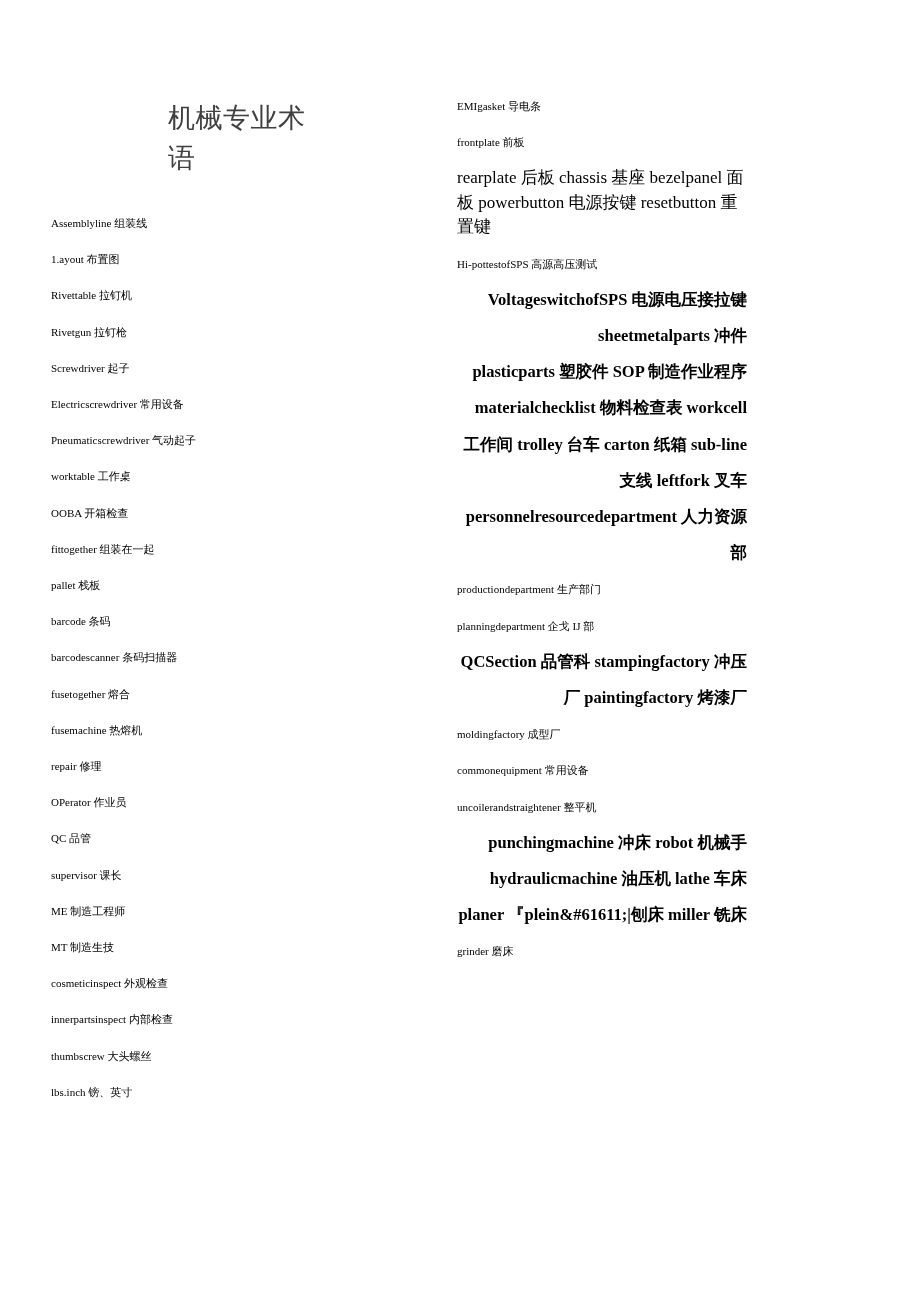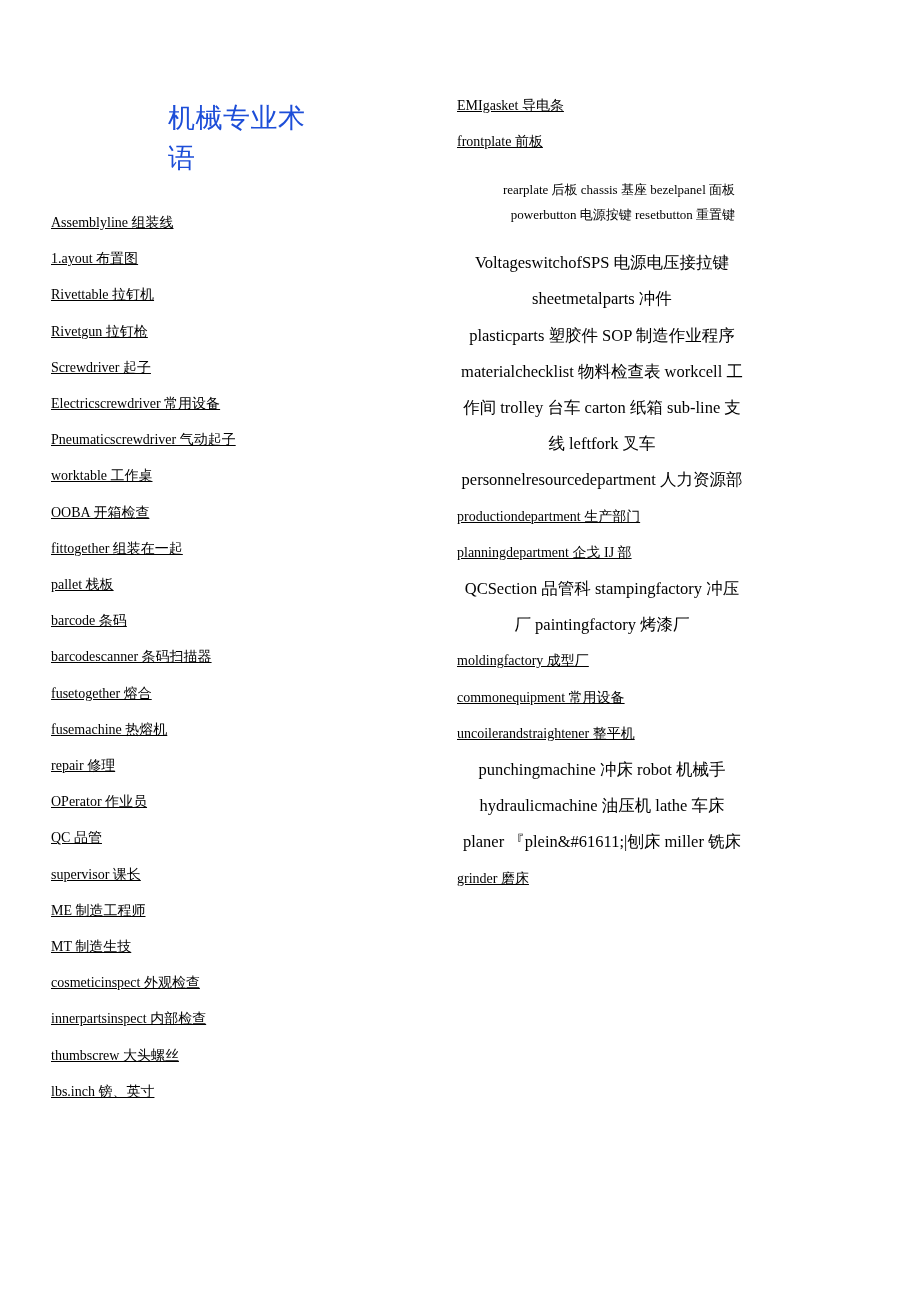--- a/index.html
+++ b/index.html
@@ -23,21 +23,21 @@
   
   #doc-title {
     position: absolute;
     left: 168px;
     top: 80px;
     width: 150px;
     font-size: 27px;
     line-height: 40px;
     letter-spacing: 0.5px;
     font-weight: 400;
-    color: #1d4ed8;
+    color: #404040;
     white-space: normal;
   }
 
   
   .column {
     position: absolute;
     top: 0;
     font-size: 16.5px;
     color: #000;
   }
@@ -49,40 +49,40 @@
   #right-column {
     left: 457px;
     top: 88px;
     width: 290px;
   }
 
   
   .entry {
     line-height: 36.2px;
     white-space: nowrap;
-    font-size: 14px;
-    text-decoration: underline;
+    font-size: 11px;
   }
 
   
   .para {
     line-height: 36.2px;
     font-size: 16.5px;
     margin: 0;
-    text-align: center;
+    text-align: right;
+    font-weight: bold;
   }
 
   
   .para-tight {
     line-height: 24.4px;
-    font-size: 13px;
-    margin: 12px;
+    font-size: 17px;
+    margin: 0;
     padding-top: 6px;
     padding-bottom: 6px;
-    text-align: right;
+    text-align: left;
   }
 
   .cjk {
     font-family: "Liberation Serif", "DejaVu Serif", serif;
   }
 </style>
 </head>
 <body>
 
 <div id="page">
@@ -116,20 +116,21 @@
       <div class="entry cjk">innerpartsinspect 内部检查</div>
       <div class="entry cjk">thumbscrew 大头螺丝</div>
       <div class="entry cjk">lbs.inch 镑、英寸</div>
     </div>
 
   <div id="right-column" class="column">
 
   <div class="entry cjk">EMIgasket 导电条</div>
       <div class="entry cjk">frontplate 前板</div>
       <div class="para-tight cjk">rearplate 后板 chassis 基座 bezelpanel 面板 powerbutton 电源按键 resetbutton 重置键</div>
+      <div class="entry cjk">Hi-pottestofSPS 高源高压测试</div>
       <div class="para cjk">VoltageswitchofSPS 电源电压接拉键 sheetmetalparts 冲件</div>
       <div class="para cjk">plasticparts 塑胶件 SOP 制造作业程序 materialchecklist 物料检查表 workcell 工作间 trolley 台车 carton 纸箱 sub-line 支线 leftfork 叉车 personnelresourcedepartment 人力资源部</div>
       <div class="entry cjk">productiondepartment 生产部门</div>
       <div class="entry cjk">planningdepartment 企戈 IJ 部</div>
       <div class="para cjk">QCSection 品管科 stampingfactory 冲压厂 paintingfactory 烤漆厂</div>
       <div class="entry cjk">moldingfactory 成型厂</div>
       <div class="entry cjk">commonequipment 常用设备</div>
       <div class="entry cjk">uncoilerandstraightener 整平机</div>
       <div class="para cjk">punchingmachine 冲床 robot 机械手 hydraulicmachine 油压机 lathe 车床</div>
       <div class="para cjk">planer 『plein&amp;#61611;|刨床 miller 铣床</div>

